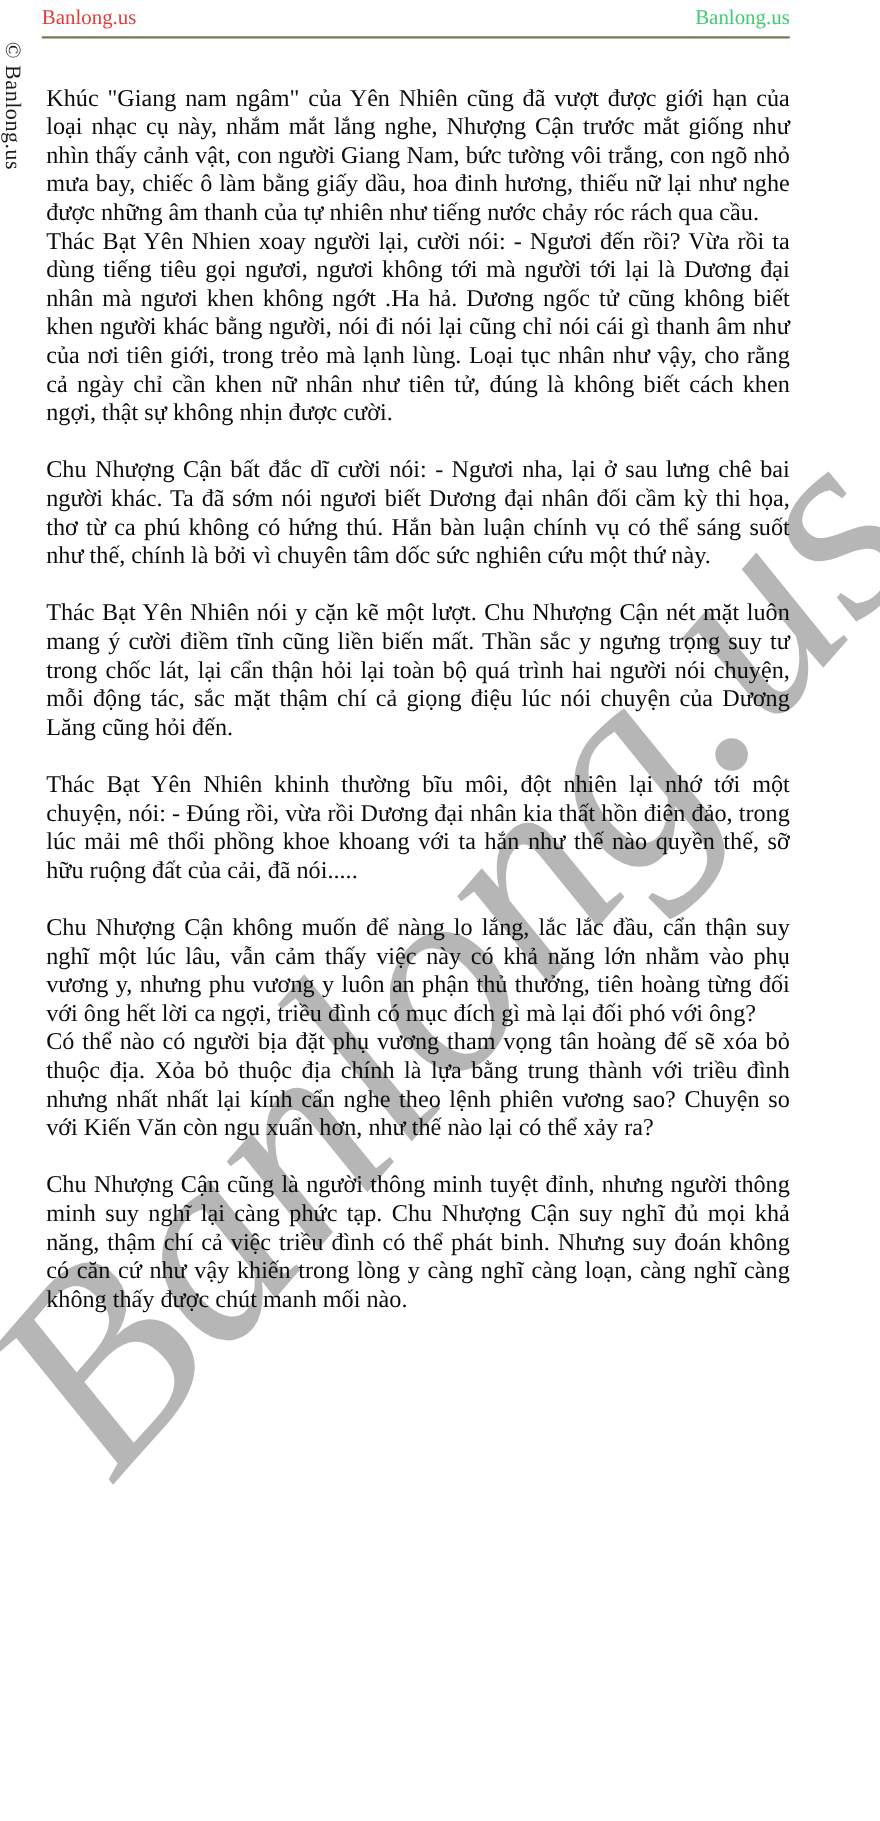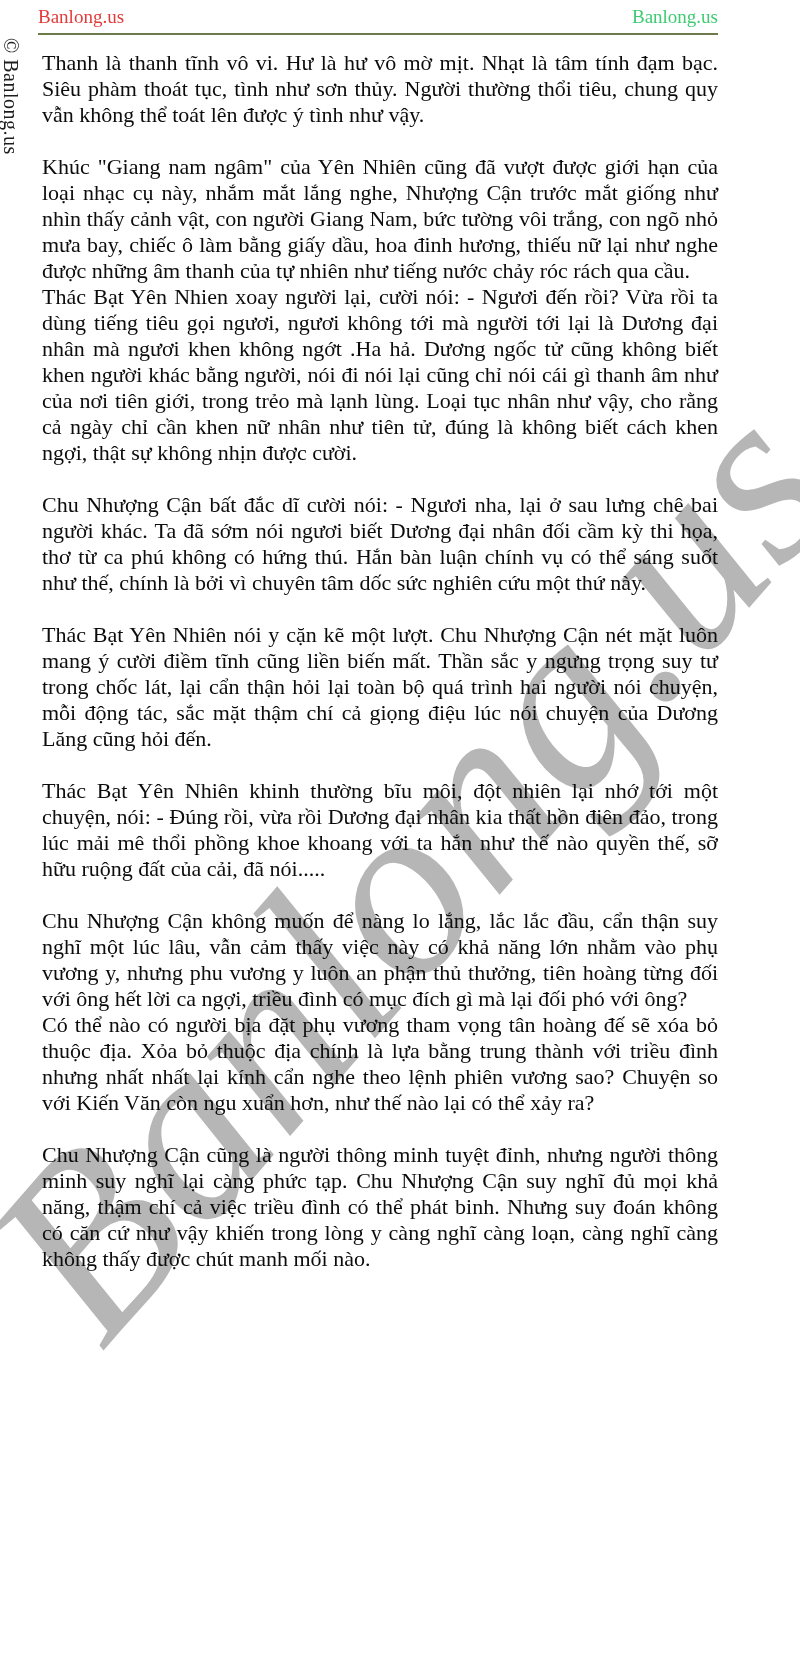--- a/index.html
+++ b/index.html
@@ -83,21 +83,20 @@
   <div class="watermark">Banlong.us</div>
 
   <div class="header">
     <span class="brand-left">Banlong.us</span>
     <span class="brand-right">Banlong.us</span>
   </div>
 
   <div class="copyright-vertical">© Banlong.us</div>
 
   <div class="content">
-    <p>Thanh là thanh tĩnh vô vi. Hư là hư vô mờ mịt. Nhạt là tâm tính đạm bạc. Siêu phàm thoát tục, tình như sơn thủy. Người thường thổi tiêu, chung quy vẫn không thể toát lên được ý tình như vậy.</p>
     <p class="gap">Khúc "Giang nam ngâm" của Yên Nhiên cũng đã vượt được giới hạn của loại nhạc cụ này, nhắm mắt lắng nghe, Nhượng Cận trước mắt giống như nhìn thấy cảnh vật, con người Giang Nam, bức tường vôi trắng, con ngõ nhỏ mưa bay, chiếc ô làm bằng giấy dầu, hoa đinh hương, thiếu nữ lại như nghe được những âm thanh của tự nhiên như tiếng nước chảy róc rách qua cầu.</p>
     <p>Thác Bạt Yên Nhien xoay người lại, cười nói: - Ngươi đến rồi? Vừa rồi ta dùng tiếng tiêu gọi ngươi, ngươi không tới mà người tới lại là Dương đại nhân mà ngươi khen không ngớt .Ha hả. Dương ngốc tử cũng không biết khen người khác bằng người, nói đi nói lại cũng chỉ nói cái gì thanh âm như của nơi tiên giới, trong trẻo mà lạnh lùng. Loại tục nhân như vậy, cho rằng cả ngày chỉ cần khen nữ nhân như tiên tử, đúng là không biết cách khen ngợi, thật sự không nhịn được cười.</p>
     <p class="gap">Chu Nhượng Cận bất đắc dĩ cười nói: - Ngươi nha, lại ở sau lưng chê bai người khác. Ta đã sớm nói ngươi biết Dương đại nhân đối cầm kỳ thi họa, thơ từ ca phú không có hứng thú. Hắn bàn luận chính vụ có thể sáng suốt như thế, chính là bởi vì chuyên tâm dốc sức nghiên cứu một thứ này.</p>
     <p class="gap">Thác Bạt Yên Nhiên nói y cặn kẽ một lượt. Chu Nhượng Cận nét mặt luôn mang ý cười điềm tĩnh cũng liền biến mất. Thần sắc y ngưng trọng suy tư trong chốc lát, lại cẩn thận hỏi lại toàn bộ quá trình hai người nói chuyện, mỗi động tác, sắc mặt thậm chí cả giọng điệu lúc nói chuyện của Dương Lăng cũng hỏi đến.</p>
     <p class="gap">Thác Bạt Yên Nhiên khinh thường bĩu môi, đột nhiên lại nhớ tới một chuyện, nói: - Đúng rồi, vừa rồi Dương đại nhân kia thất hồn điên đảo, trong lúc mải mê thổi phồng khoe khoang với ta hắn như thế nào quyền thế, sỡ hữu ruộng đất của cải, đã nói.....</p>
     <p class="gap">Chu Nhượng Cận không muốn để nàng lo lắng, lắc lắc đầu, cẩn thận suy nghĩ một lúc lâu, vẫn cảm thấy việc này có khả năng lớn nhằm vào phụ vương y, nhưng phu vương y luôn an phận thủ thưởng, tiên hoàng từng đối với ông hết lời ca ngợi, triều đình có mục đích gì mà lại đối phó với ông?</p>
     <p>Có thể nào có người bịa đặt phụ vương tham vọng tân hoàng đế sẽ xóa bỏ thuộc địa. Xỏa bỏ thuộc địa chính là lựa bằng trung thành với triều đình nhưng nhất nhất lại kính cẩn nghe theo lệnh phiên vương sao? Chuyện so với Kiến Văn còn ngu xuẩn hơn, như thế nào lại có thể xảy ra?</p>
     <p class="gap">Chu Nhượng Cận cũng là người thông minh tuyệt đỉnh, nhưng người thông minh suy nghĩ lại càng phức tạp. Chu Nhượng Cận suy nghĩ đủ mọi khả năng, thậm chí cả việc triều đình có thể phát binh. Nhưng suy đoán không có căn cứ như vậy khiến trong lòng y càng nghĩ càng loạn, càng nghĩ càng không thấy được chút manh mối nào.</p>
   </div>
 

